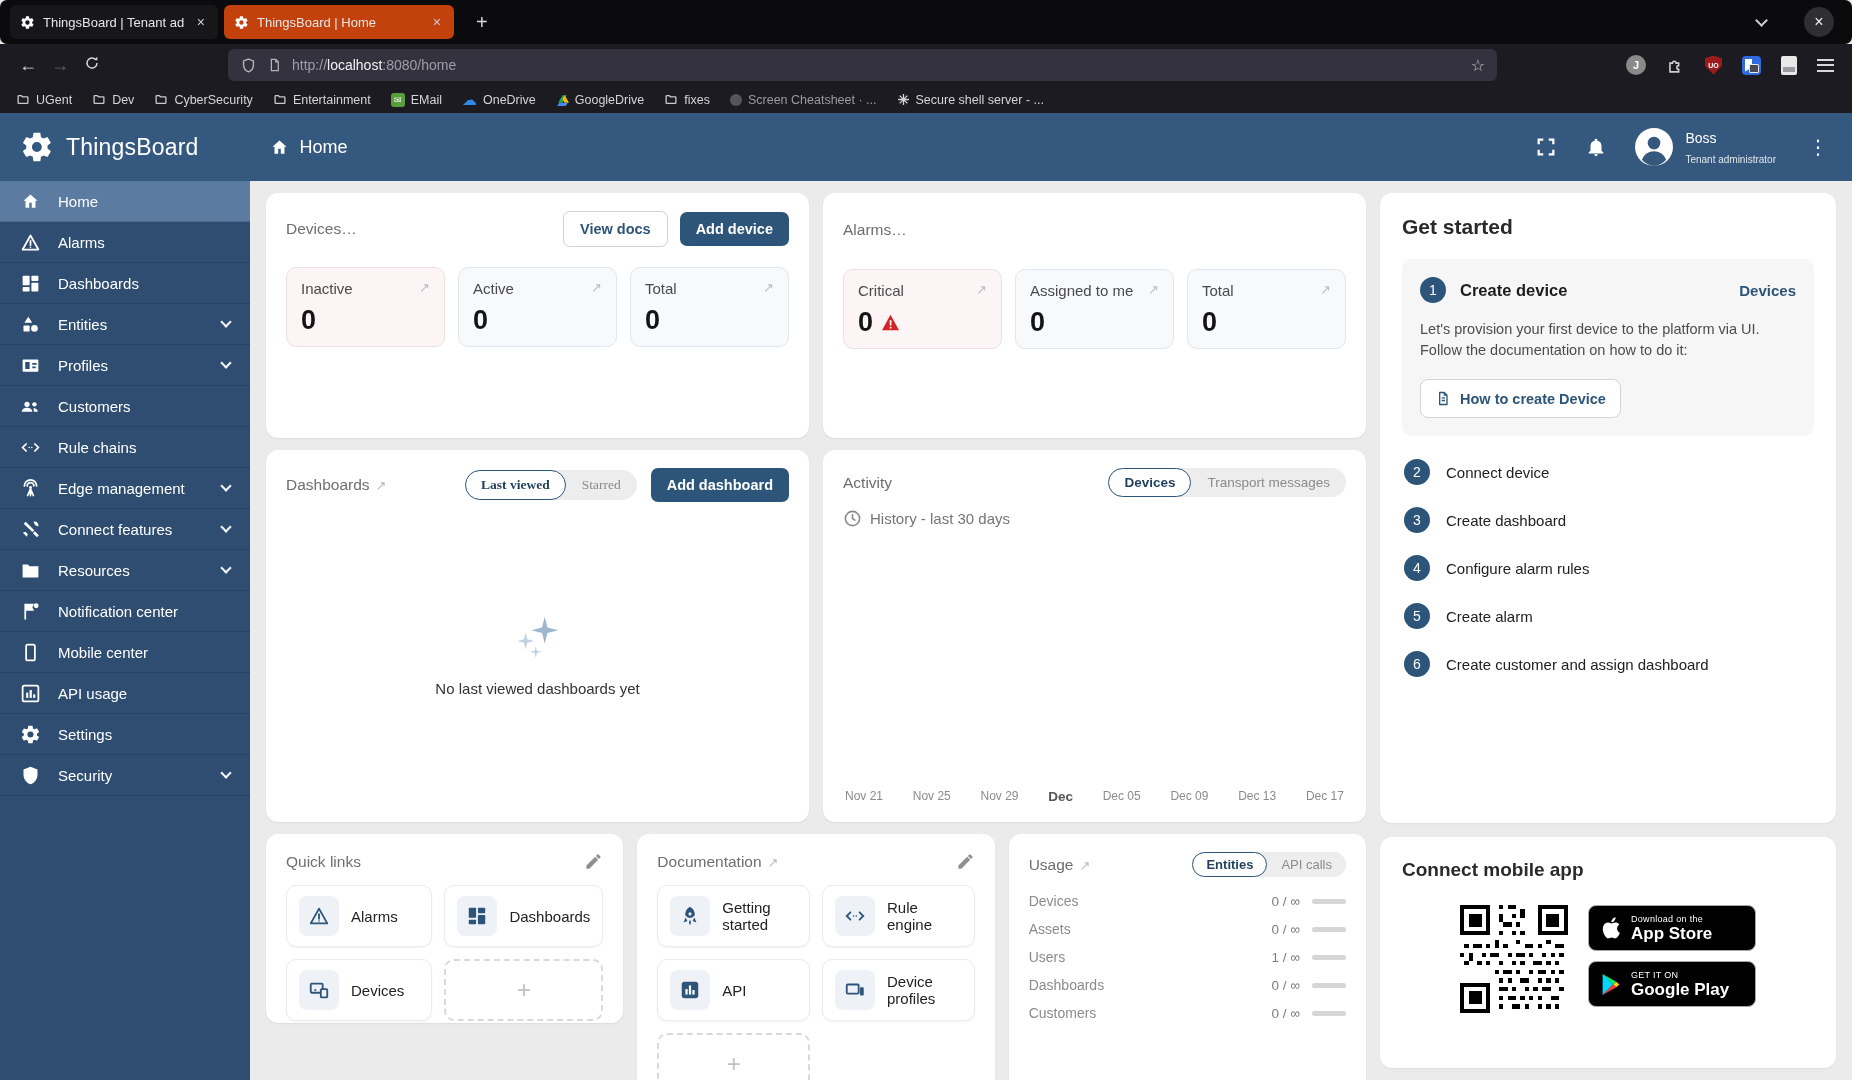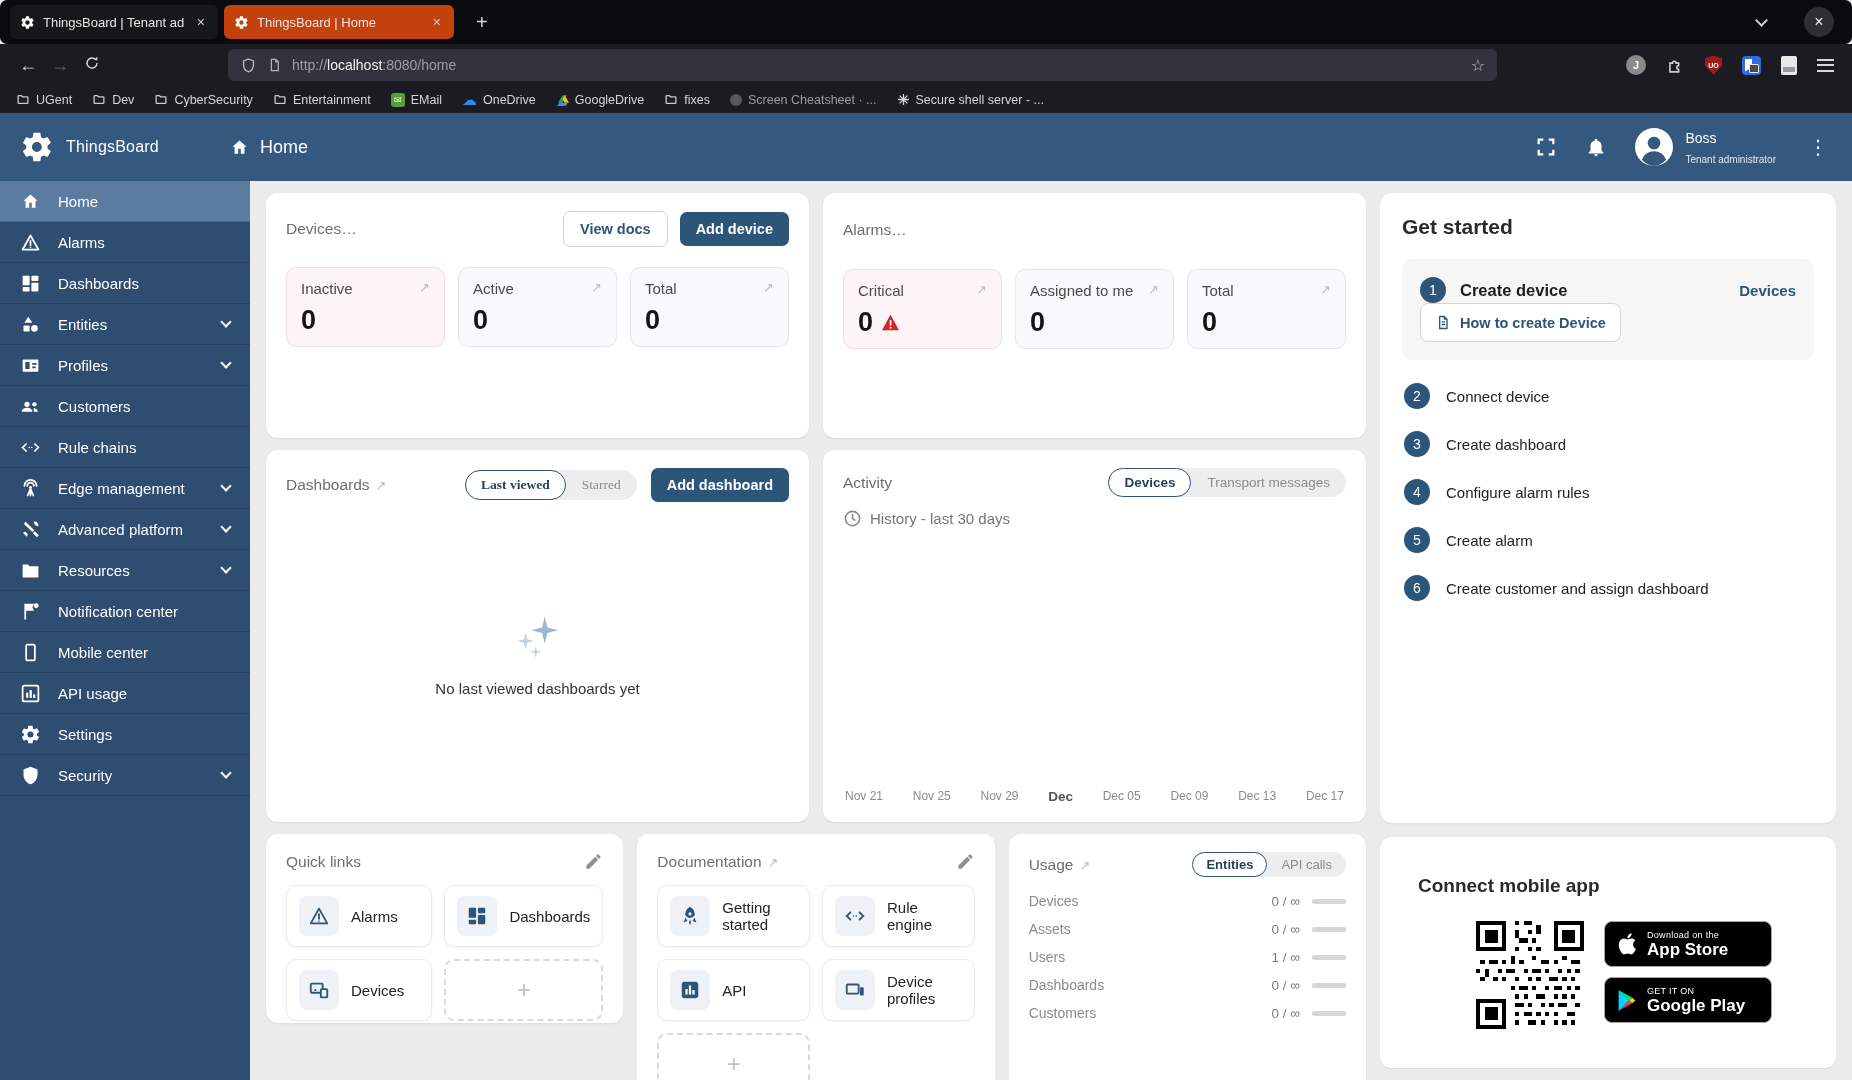--- a/index.html
+++ b/index.html
@@ -49,21 +49,21 @@
     padding:0 16px; color:#d5d5d5; font-size:12.5px; }
   .bm { display:flex; align-items:center; gap:6px; white-space:nowrap; }
   .bm-dim { color:#9a9aa0; }
   .em-icon { width:14px; height:14px; border-radius:3px; background:#5a9e3c; color:#fff; font-size:9px;
     display:flex; align-items:center; justify-content:center; }
   .cloud-icon { color:#2e8ae6; font-size:15px; line-height:1; }
   .circle-icon { width:12px; height:12px; border-radius:50%; background:#55555c; }
 
   
   .tb-header { height:68px; background:#35587e; display:flex; align-items:center; padding:0 20px; color:#fff; }
-  .brand { display:flex; align-items:center; gap:12px; font-size:16px; font-weight:500; letter-spacing:.2px; }
+  .brand { display:flex; align-items:center; gap:12px; font-size:23px; font-weight:500; letter-spacing:.2px; }
   .home-nav { margin-left:70px; display:flex; align-items:center; gap:10px; font-size:18px; }
   .hdr-right { margin-left:auto; display:flex; align-items:center; gap:28px; }
   .user-block { display:flex; align-items:center; gap:12px; }
   .user-name { font-size:14px; }
   .user-role { font-size:10px; opacity:.85; margin-top:8px; }
   .kebab { font-size:20px; letter-spacing:0; padding:0 4px; }
 
   
   .main { display:flex; height:899px; }
   .sidebar { width:250px; background:#2e4d70; color:#fff; flex:none; }
@@ -141,21 +141,21 @@
     display:flex; align-items:center; justify-content:center; font-size:14px; }
   .gs-step1-label { font-size:16.5px; font-weight:bold; color:#1d1d1d; }
   .gs-link { margin-left:auto; color:#2d5579; font-weight:bold; font-size:15px; cursor:pointer; }
   .gs-desc { margin:16px 0 18px; color:#4c4c4c; font-size:14.5px; line-height:1.45; }
   .gs-doc-btn { display:inline-flex; align-items:center; gap:9px; border:1px solid #d4d4d4; background:#fff;
     border-radius:8px; color:#2d5579; font-weight:bold; font-size:14.5px; padding:10px 14px; cursor:pointer; }
   .gs-steps { margin-top:12px; }
   .gs-step { display:flex; align-items:center; gap:16px; padding:11px 2px; cursor:pointer; }
   .gs-step-label { font-size:15px; color:#212121; }
 
-  .mobile-card { flex:1; padding:38px; }
+  .mobile-card { flex:1; padding:22px; }
   .mobile-title { font-size:19px; font-weight:bold; color:#2a2a2a; }
   .mobile-body { display:flex; align-items:flex-start; gap:20px; margin-top:24px; padding-left:58px; }
   .qr { width:108px; height:108px; background:#fff; flex:none; }
   .badges { display:flex; flex-direction:column; gap:10px; }
   .store-badge { width:168px; height:46px; background:#000; border:1px solid #a6a6a6; border-radius:8px;
     color:#fff; display:flex; align-items:center; gap:10px; padding:0 12px; cursor:pointer; }
   .badge-l1 { font-size:9px; letter-spacing:.3px; }
   .badge-l2 { font-size:17px; font-weight:bold; margin-top:1px; line-height:1; }
 </style>
 </head>
@@ -379,21 +379,21 @@
           <circle cx="12" cy="10.8" r="1.6" fill="#fff" stroke="none"></circle>
           <path d="M12 12.5V20M8.7 20l3.3-7.5M15.3 20L12 12.5"></path>
         </svg>
       <span>Edge management</span>
       <span class="side-chev"></span>
       </div>
     <div class="side-item">
       <svg viewBox="0 0 24 24" fill="#fff">
           <path d="M4.2 5.4L6.5 3l9.8 9.8-2.1 2.1zM14.8 16.2l2.1-2.1 4.6 4.6-2.1 2.1zM15.6 3.2a4.2 4.2 0 0 1 5.3 5.3l-2.9-1.1-1.3-1.3zM3.2 15.6l4.6 4.6 1-3-2.6-2.6z"></path>
         </svg>
-      <span>Advanced platform</span>
+      <span>Connect features</span>
       <span class="side-chev"></span>
       </div>
     <div class="side-item">
       <svg viewBox="0 0 24 24" fill="#fff">
           <path d="M3 5h6l2 2h10v12a1 1 0 0 1-1 1H4a1 1 0 0 1-1-1z"></path>
         </svg>
       <span>Resources</span>
       <span class="side-chev"></span>
       </div>
     <div class="side-item">
@@ -703,20 +703,21 @@
 
     <div class="col-right">
       <div class="card gs-card">
         <div class="gs-title">Get started</div>
         <div class="gs-step1">
           <div class="gs-step1-head">
             <span class="step-num">1</span>
             <span class="gs-step1-label">Create device</span>
             <span class="gs-link">Devices</span>
           </div>
+          <div class="gs-desc">Let's provision your first device to the platform via UI. Follow the documentation on how to do it:</div>
           <div class="gs-doc-btn">
             <svg width="16" height="17" viewBox="0 0 24 24" fill="none" stroke="#2d5579" stroke-width="2">
                 <path d="M7 3h7l4 4v14H7z" stroke-linejoin="round"></path>
                 <path d="M14 3v4h4M10 11h5M10 15h5"></path>
               </svg>
             <span>How to create Device</span>
           </div>
         </div>
         <div class="gs-steps">
           <div class="gs-step">

